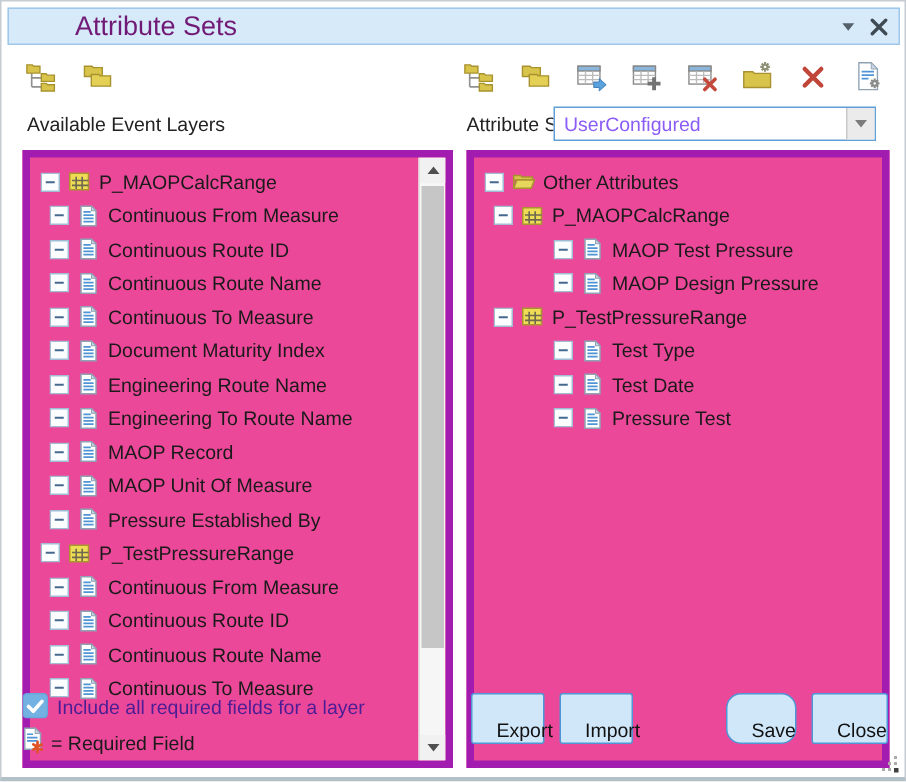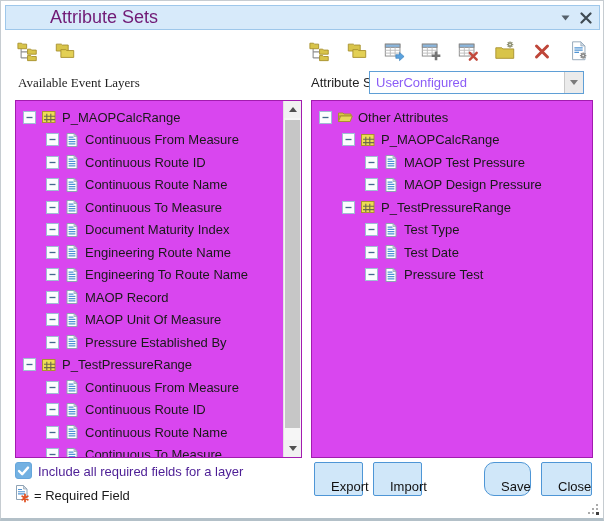--- a/index.html
+++ b/index.html
@@ -16,46 +16,46 @@
   .tb-btn{display:inline-flex;align-items:center;justify-content:center;cursor:pointer;}
 
   
   .toolbar{position:absolute;top:38px;display:flex;gap:14px;align-items:center;}
   .toolbar.left{left:15px;}
   .toolbar.right{right:13px;}
   .tool{width:23px;height:23px;display:inline-flex;align-items:center;justify-content:center;cursor:pointer;}
 
   
   .sec-label{position:absolute;font-size:13px;color:#222;white-space:nowrap;}
-  #lbl-available{left:17px;top:74px;font-family:Liberation Serif, serif;}
+  #lbl-available{left:17px;top:74px;}
   #lbl-attrset{left:310px;top:74px;}
 
   
   .combo{position:absolute;left:368px;top:70px;width:215px;height:23px;box-sizing:border-box;
          background:#fff;border:1px solid #5f9fd6;display:flex;align-items:center;}
   .combo-value{flex:1;font-size:13px;color:#8b5cf6;padding-left:6px;white-space:nowrap;overflow:hidden;}
   .combo-arrow{width:18px;height:21px;background:#ebebeb;border-left:1px solid #c9c9c9;
                display:flex;align-items:center;justify-content:center;cursor:pointer;}
   .tri-down{width:0;height:0;border-left:4px solid transparent;border-right:4px solid transparent;
             border-top:5px solid #7b7b7b;}
   .tri-up{width:0;height:0;border-left:4px solid transparent;border-right:4px solid transparent;
           border-bottom:5px solid #4f4f4f;}
   .tri-down.dark{border-top-color:#4f4f4f;}
 
   
-  .panel{position:absolute;top:99px;height:358px;box-sizing:border-box;background:#d946ef;
-         border:1px solid #a21caf;overflow:hidden;}
+  .panel{position:absolute;top:99px;height:412px;box-sizing:border-box;background:#ec4899;
+         border:5px solid #a21caf;overflow:hidden;}
   #panel-left{left:14px;width:287px;}
   #panel-right{left:310px;width:282px;}
   .tree{position:absolute;left:1px;top:5px;bottom:0;overflow:hidden;}
   #panel-left .tree{right:18px;}
   #panel-right .tree{right:1px;}
   .tree-row{display:flex;align-items:center;height:22.5px;white-space:nowrap;cursor:default;}
   .tree-row.lvl0{padding-left:6px;}
-  .tree-row.lvl1{padding-left:29px;}
+  .tree-row.lvl1{padding-left:12px;}
   .tree-row.lvl2{padding-left:52px;}
   .expander{display:inline-flex;margin-right:5px;cursor:pointer;}
   .node-icon{display:inline-flex;margin-right:5px;}
   .node-label{font-size:13px;color:#1a1a1a;}
 
   
   .vscroll{position:absolute;right:0;top:0;bottom:0;width:17px;background:#f6f6f6;border-left:1px solid #e2e2e2;}
   .scroll-btn{position:absolute;left:0;width:17px;height:17px;display:flex;align-items:center;
               justify-content:center;background:#f1f1f1;cursor:pointer;}
   .scroll-btn.up{top:0;}

